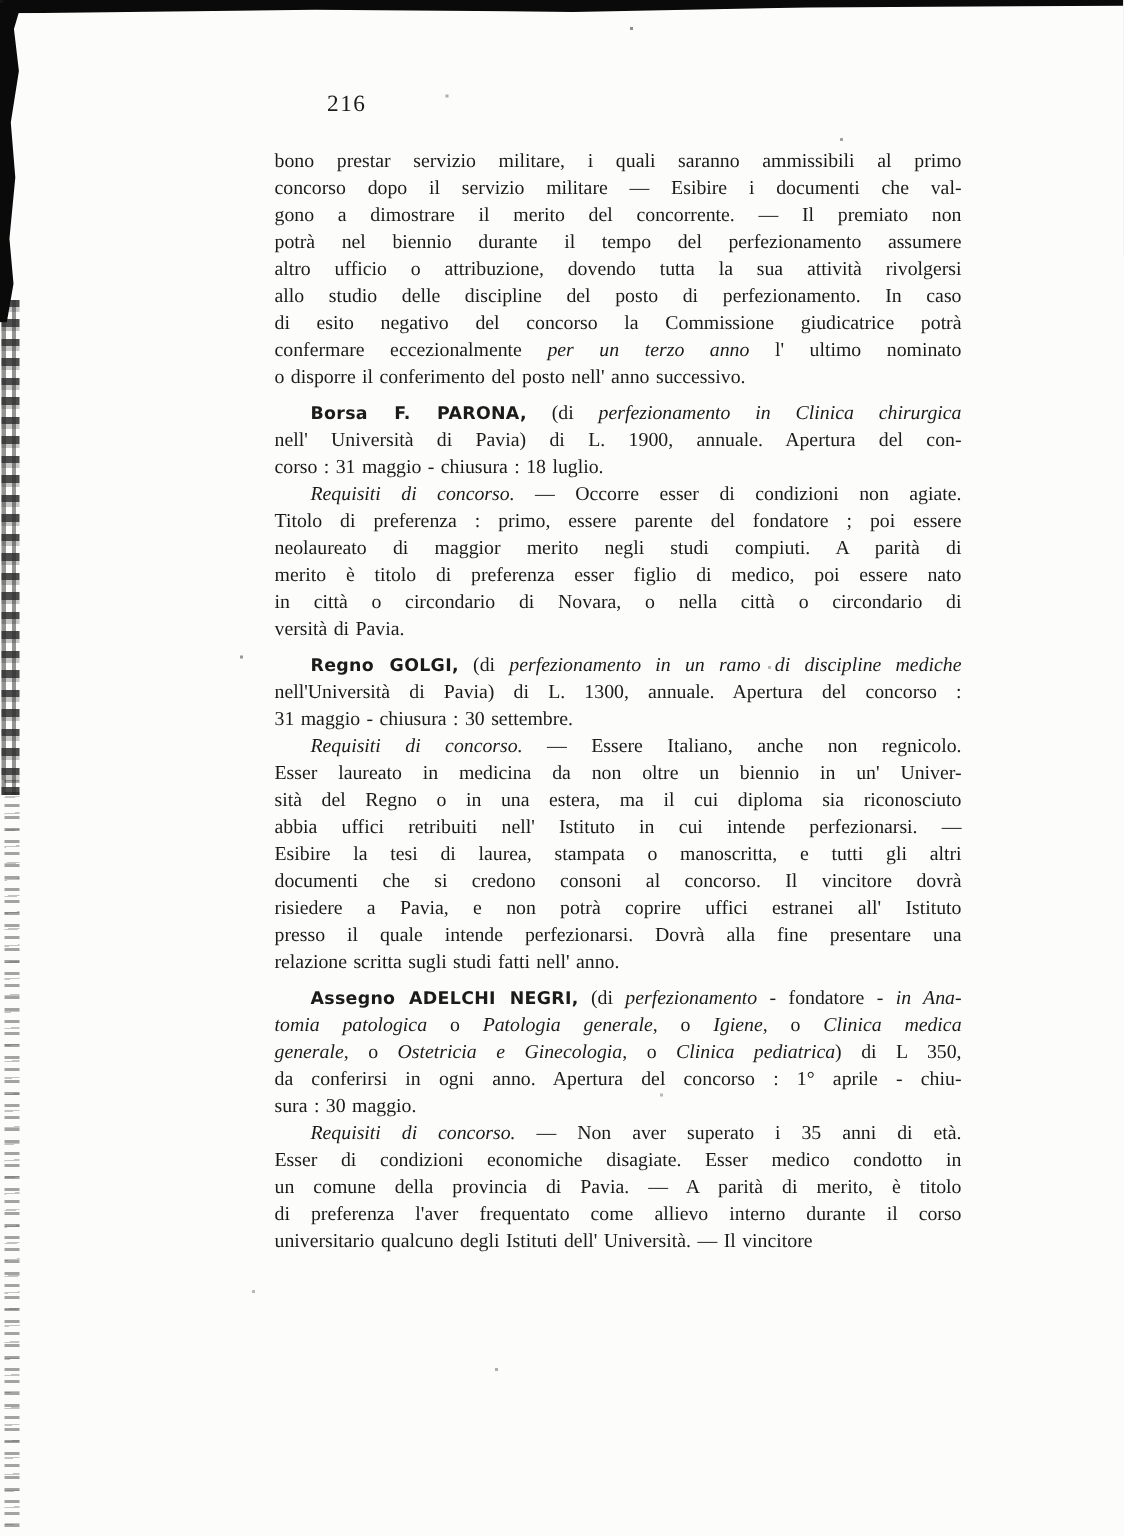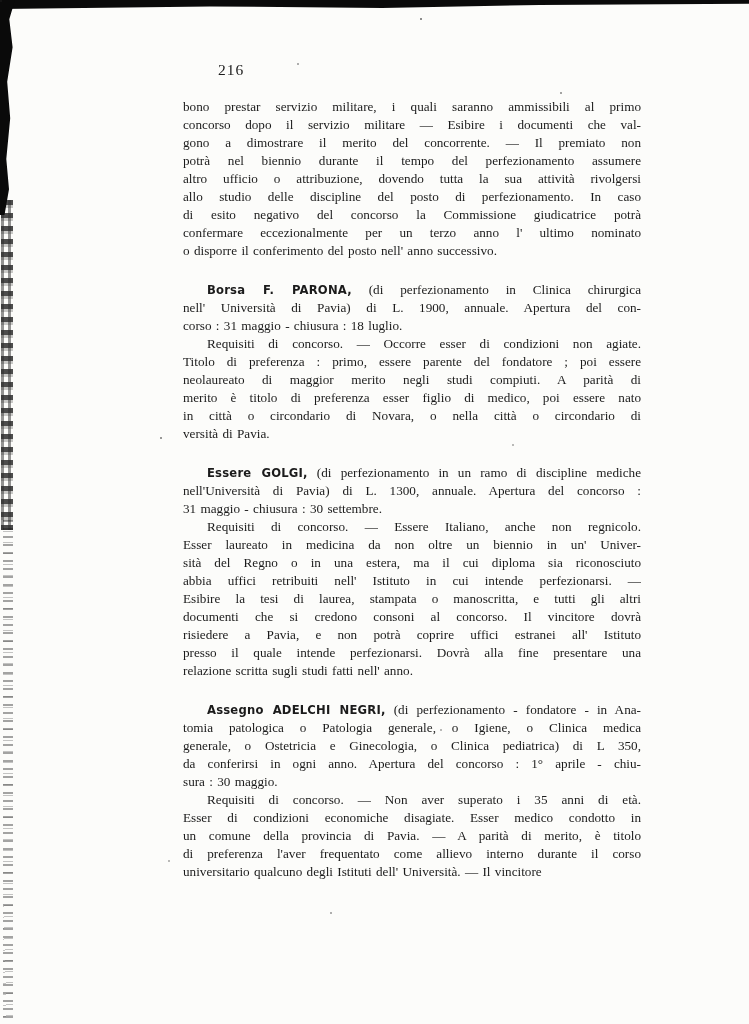--- a/index.html
+++ b/index.html
@@ -42,33 +42,33 @@
     position:absolute; top:0; left:0; width:2px; height:2px; background:rgba(30,30,30,.5);
     box-shadow: 420px 18px rgba(30,30,30,.5), 297px 63px rgba(30,30,30,.35),
                 560px 92px rgba(30,30,30,.4), 160px 437px rgba(30,30,30,.45),
                 512px 444px rgba(30,30,30,.3), 330px 912px rgba(30,30,30,.35),
                 168px 860px rgba(30,30,30,.3), 440px 729px rgba(30,30,30,.3);
   }
   
   .page-number { position:absolute; left:218px; top:61px; font-size:15.5px; letter-spacing:1px; }
   .text-block { position:absolute; left:183px; top:98px; width:458px; }
   .para { margin:0; }
-  .para.gap { margin-top:21px; }
+  .para.gap { margin-top:6px; }
   .line {
     font-size:13.2px; line-height:18px;
     text-align:justify; text-align-last:justify;
     word-spacing:1px;
   }
   .line.last { text-align-last:left; }
   .line.indent { text-indent:24px; }
   .bold {
     font-family:"DejaVu Sans", sans-serif; font-weight:700;
     font-size:11.6px; letter-spacing:.2px;
   }
-  .italic { }
+  .italic { font-style:italic; }
 </style>
 </head>
 <body>
 
 <div class="page">
   <div class="top-edge"></div>
   <div class="left-edge-solid"></div>
   <div class="left-edge-rough"></div>
   <div class="left-edge-speckles"></div>
   <div class="right-edge-dots"></div>
@@ -95,21 +95,21 @@
       </div>
       <div class="para">
         <div class="line indent"><span class="italic">Requisiti di concorso.</span><span> — Occorre esser di condizioni non agiate.</span></div>
         <div class="line"><span>Titolo di preferenza : primo, essere parente del fondatore ; poi essere</span></div>
         <div class="line"><span>neolaureato di maggior merito negli studi compiuti. A parità di</span></div>
         <div class="line"><span>merito è titolo di preferenza esser figlio di medico, poi essere nato</span></div>
         <div class="line"><span>in città o circondario di Novara, o nella città o circondario di</span></div>
         <div class="line last"><span>versità di Pavia.</span></div>
       </div>
       <div class="para gap">
-        <div class="line indent"><span class="bold">Essere GOLGI,</span><span> (di </span><span class="italic">perfezionamento in un ramo di discipline mediche</span></div>
+        <div class="line indent"><span class="bold">Regno GOLGI,</span><span> (di </span><span class="italic">perfezionamento in un ramo di discipline mediche</span></div>
         <div class="line"><span>nell'Università di Pavia) di L. 1300, annuale. Apertura del concorso :</span></div>
         <div class="line last"><span>31 maggio - chiusura : 30 settembre.</span></div>
       </div>
       <div class="para">
         <div class="line indent"><span class="italic">Requisiti di concorso.</span><span> — Essere Italiano, anche non regnicolo.</span></div>
         <div class="line"><span>Esser laureato in medicina da non oltre un biennio in un' Univer-</span></div>
         <div class="line"><span>sità del Regno o in una estera, ma il cui diploma sia riconosciuto</span></div>
         <div class="line"><span>abbia uffici retribuiti nell' Istituto in cui intende perfezionarsi. —</span></div>
         <div class="line"><span>Esibire la tesi di laurea, stampata o manoscritta, e tutti gli altri</span></div>
         <div class="line"><span>documenti che si credono consoni al concorso. Il vincitore dovrà</span></div>

